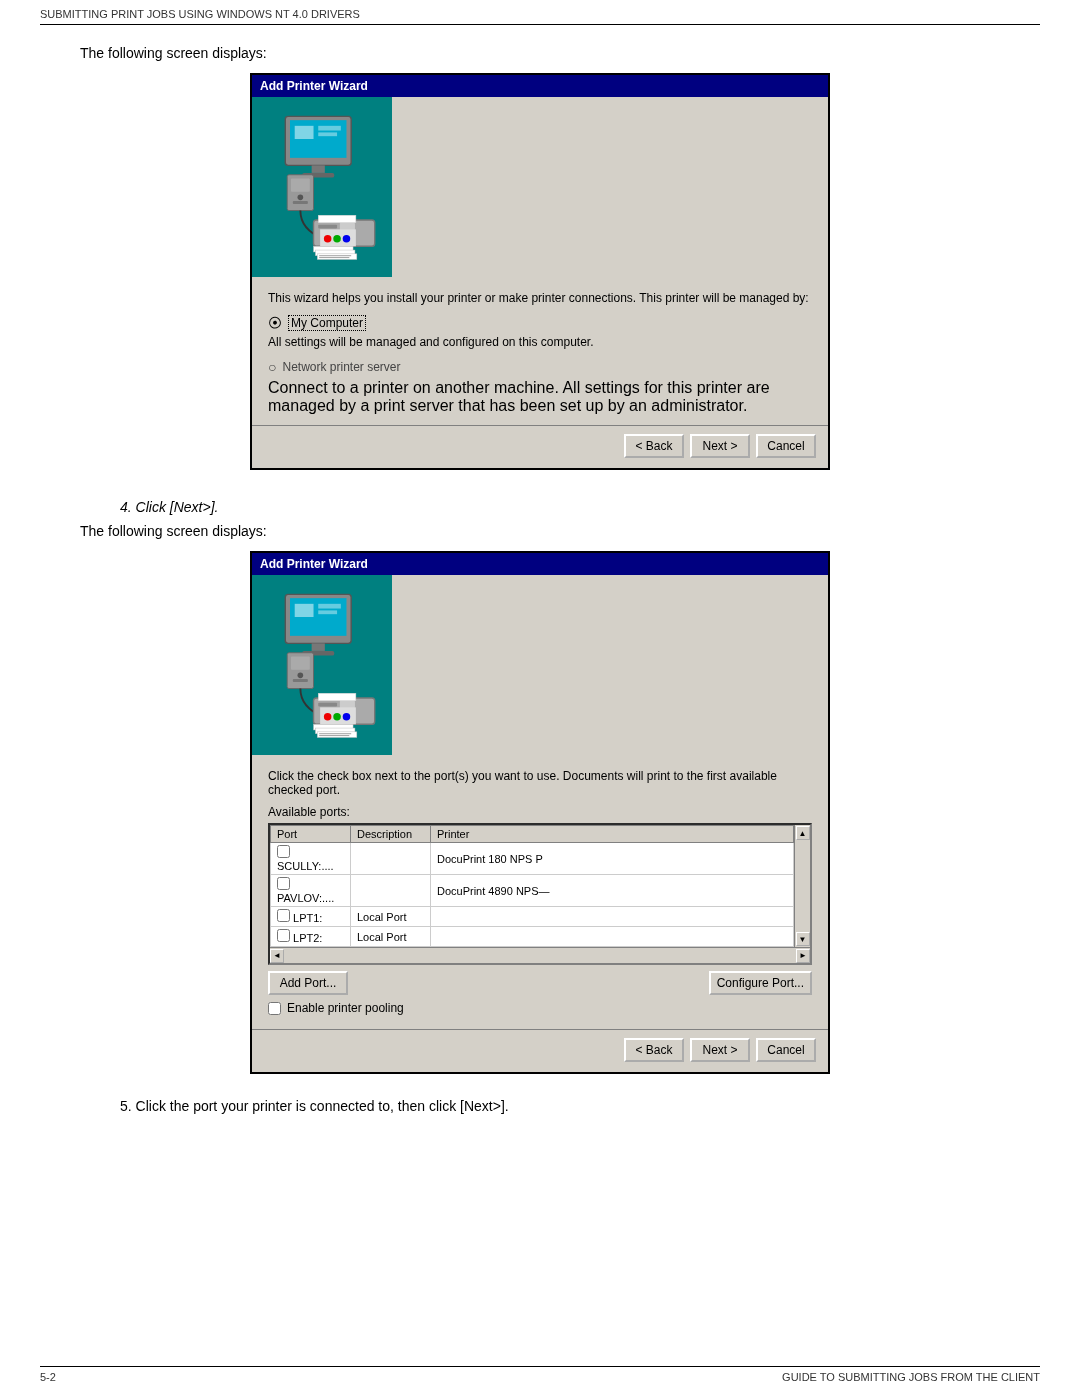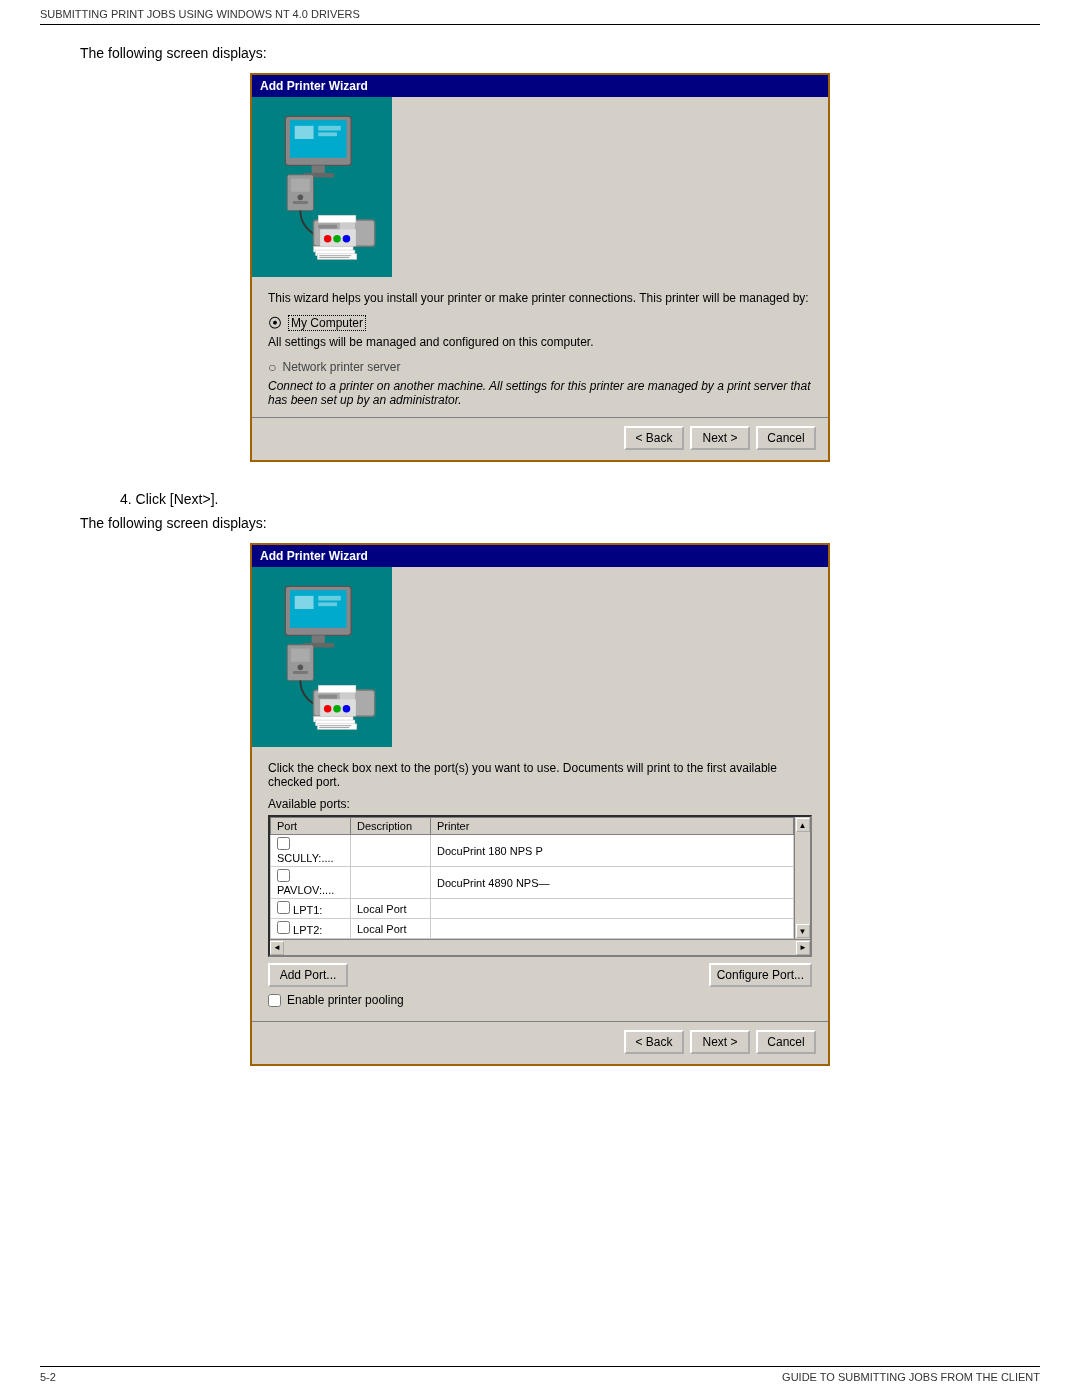--- a/index.html
+++ b/index.html
@@ -30,21 +30,21 @@
     .content-area {
       padding: 20px 80px 60px 80px;
     }
     .intro-text {
       text-align: left;
       margin-bottom: 12px;
       font-size: 14px;
     }
     
     .wizard-dialog {
-      border: 2px solid #a16207;
+      border: 2px solid #000000;
       background: #d4d0c8;
       width: 580px;
       margin: 11px auto 24px auto;
       font-family: 'Arial', sans-serif;
       font-size: 12px;
     }
     .wizard-title-bar {
       background: #000080;
       color: #fff;
       padding: 4px 8px;
@@ -105,20 +105,21 @@
       display: flex;
       align-items: center;
       gap: 6px;
       margin: 8px 0 4px 0;
       color: #444;
     }
     
     .step-text {
       margin: 29px 0 8px 40px;
       font-size: 14px;
+      font-style: italic;
     }
     
     .ports-table {
       width: 100%;
       border-collapse: collapse;
       font-size: 11px;
       background: #fff;
     }
     .ports-table th {
       background: #d4d0c8;
@@ -290,21 +291,21 @@
           <div class="radio-label">
             <span style="font-size:14px;">⦿</span>
             <span class="radio-selected-box">My Computer</span>
           </div>
           <p style="margin-bottom:10px; font-size:12px;">All settings will be managed and configured on this computer.</p>
 
           <div class="network-option">
             <span style="font-size:14px;">○</span>
             <span>Network printer server</span>
           </div>
-          <p style="font-size:12px;font-style:italic;">Connect to a printer on another machine.  All settings for this printer are managed by a print server that has been set up by an administrator.</p>
+          <p style="font-size:16px;">Connect to a printer on another machine.  All settings for this printer are managed by a print server that has been set up by an administrator.</p>
         </div>
       </div>
       <div class="wizard-buttons">
         <button class="win-button">&lt; Back</button>
         <button class="win-button">Next &gt;</button>
         <button class="win-button">Cancel</button>
       </div>
     </div>
 
     <p class="step-text">4.  Click [Next&gt;].</p>
@@ -411,20 +412,21 @@
           </div>
         </div>
       </div>
       <div class="wizard-buttons">
         <button class="win-button">&lt; Back</button>
         <button class="win-button">Next &gt;</button>
         <button class="win-button">Cancel</button>
       </div>
     </div>
 
+    <p class="step5-text">5.  Click the port your printer is connected to, then click [Next&gt;].</p>
 
   </div>
 
   <hr class="footer-rule">
   <div class="footer-text">
     <span>5-2</span>
     <span>GUIDE TO SUBMITTING JOBS FROM THE CLIENT</span>
   </div>
 
 </div>

